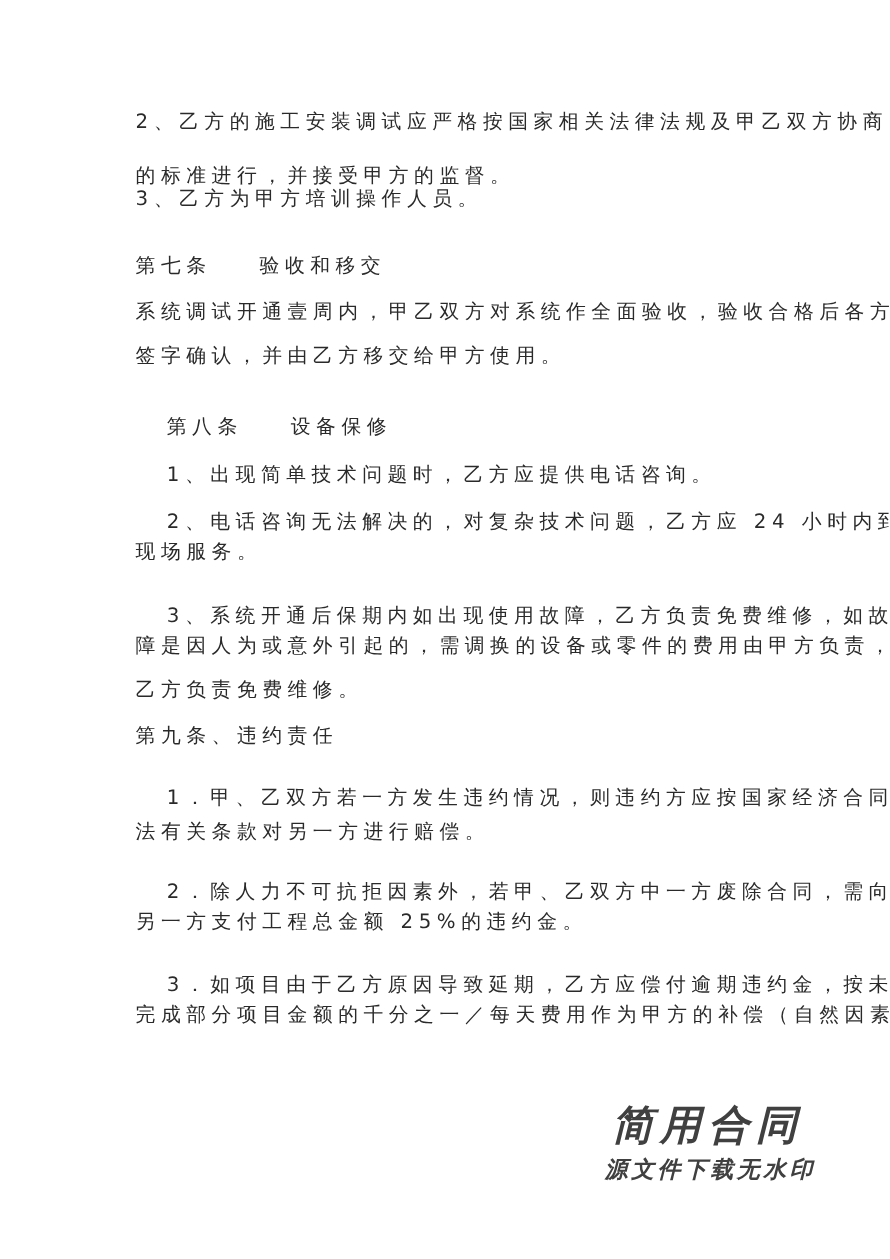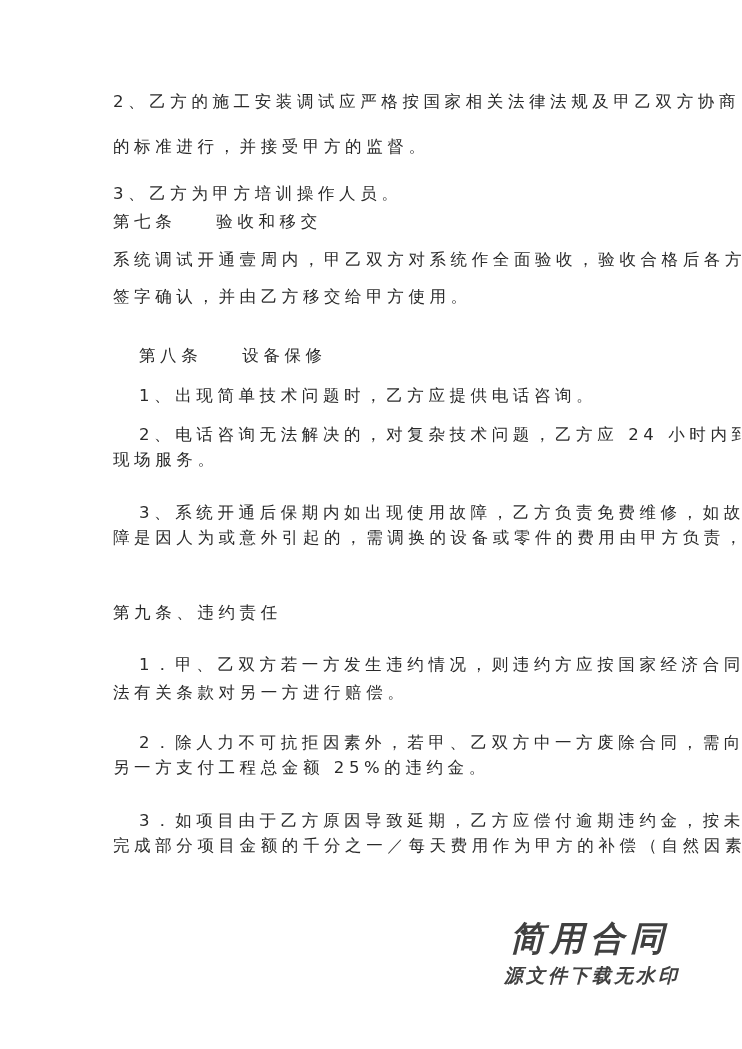--- a/index.html
+++ b/index.html
@@ -30,38 +30,39 @@
   .wm-title { font-size: 34px; letter-spacing: 6px; line-height: 40px; }
   .wm-sub { font-size: 19px; letter-spacing: 3px; line-height: 26px; margin-top: 4px; margin-left: -6px; }
 </style>
 </head>
 <body>
 
 <div class="page">
 
   <div class="line" style="top:91px">2、乙方的施工安装调试应严格按国家相关法律法规及甲乙双方协商</div>
   <div class="line" style="top:136px">的标准进行，并接受甲方的监督。</div>
-  <div class="line" style="top:183px">3、乙方为甲方培训操作人员。</div>
+  <div class="line" style="top:155px">3、乙方为甲方培训操作人员。</div>
 
   <div class="line" style="top:211px">
     <span>第七条</span><span class="gap"></span><span>验收和移交</span>
   </div>
 
   <div class="line" style="top:249px">系统调试开通壹周内，甲乙双方对系统作全面验收，验收合格后各方</div>
   <div class="line" style="top:286px">签字确认，并由乙方移交给甲方使用。</div>
 
   <div class="line indent" style="top:331px">
     <span>第八条</span><span class="gap"></span><span>设备保修</span>
   </div>
 
   <div class="line indent" style="top:371px">1、出现简单技术问题时，乙方应提供电话咨询。</div>
   <div class="line indent" style="top:410px">2、电话咨询无法解决的，对复杂技术问题，乙方应 24 小时内到</div>
   <div class="line" style="top:449px">现场服务。</div>
   <div class="line indent" style="top:488px">3、系统开通后保期内如出现使用故障，乙方负责免费维修，如故</div>
   <div class="line" style="top:527px">障是因人为或意外引起的，需调换的设备或零件的费用由甲方负责，</div>
+  <div class="line" style="top:564px">乙方负责免费维修。</div>
 
   <div class="line" style="top:602px">第九条、违约责任</div>
 
   <div class="line indent" style="top:640px">1．甲、乙双方若一方发生违约情况，则违约方应按国家经济合同</div>
   <div class="line" style="top:682px">法有关条款对另一方进行赔偿。</div>
   <div class="line indent" style="top:718px">2．除人力不可抗拒因素外，若甲、乙双方中一方废除合同，需向</div>
   <div class="line" style="top:757px">另一方支付工程总金额 25%的违约金。</div>
   <div class="line indent" style="top:796px">3．如项目由于乙方原因导致延期，乙方应偿付逾期违约金，按未</div>
   <div class="line" style="top:835px">完成部分项目金额的千分之一／每天费用作为甲方的补偿（自然因素</div>
 

